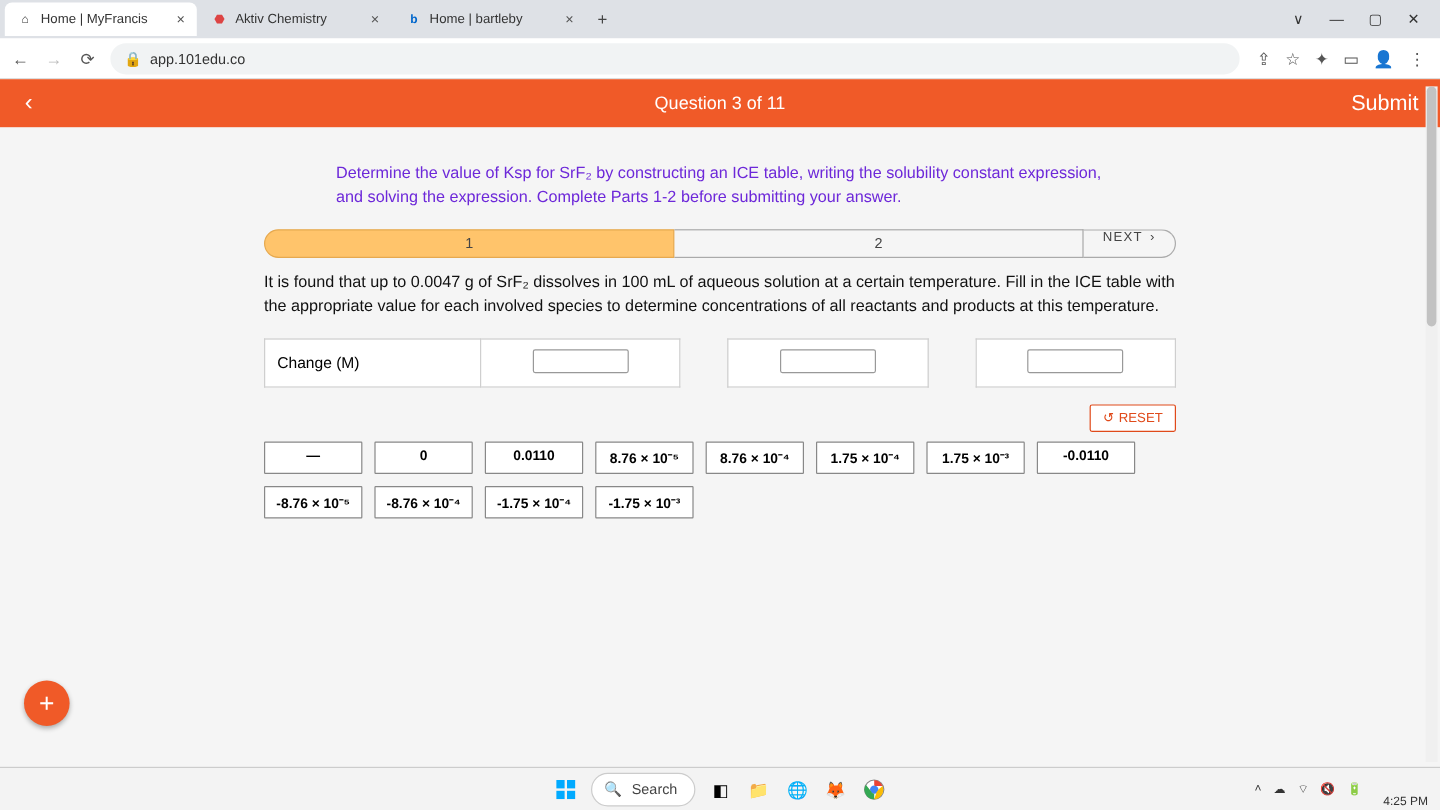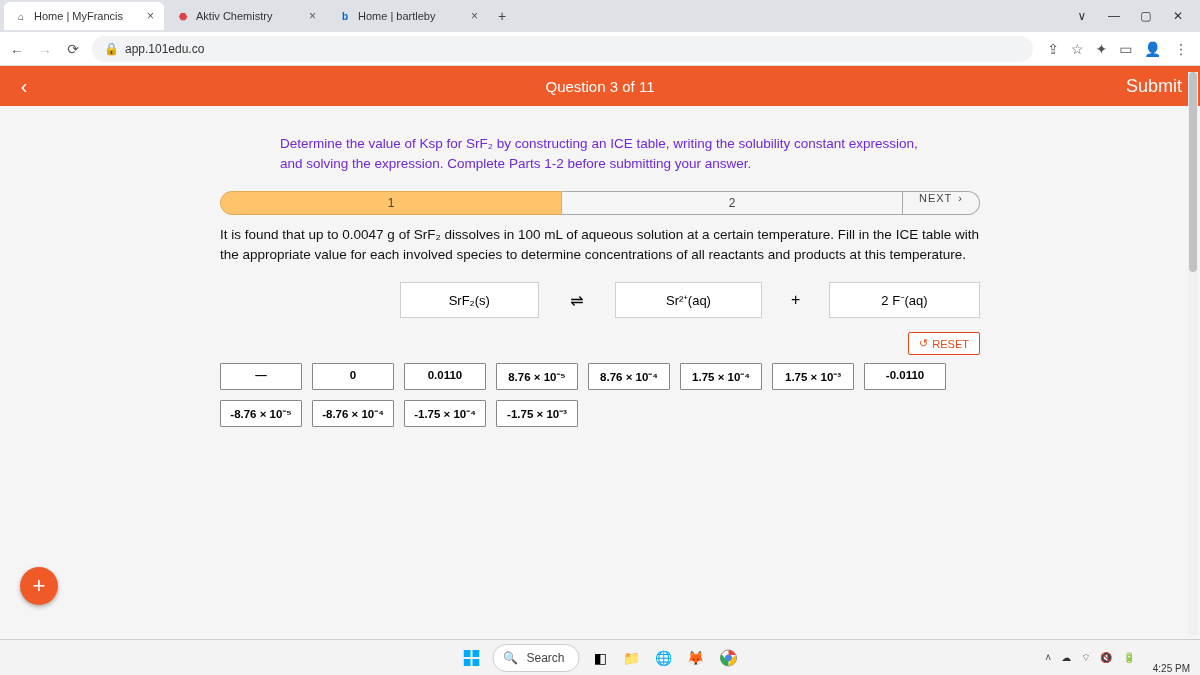--- a/index.html
+++ b/index.html
@@ -131,27 +131,27 @@
     <div class="next-btn">
       <span>NEXT</span>
       <span>›</span>
     </div>
   </div>
 
   <div class="problem-text">It is found that up to 0.0047 g of SrF₂ dissolves in 100 mL of aqueous solution at a certain temperature. Fill in the ICE table with the appropriate value for each involved species to determine concentrations of all reactants and products at this temperature.</div>
 
   <table class="ice-table">
     <tbody>
-        <tr>
-      <th class="rowlabel" style="border:none;background:transparent"></th>
-      <th>SrF₂(s)</th>
-      <th class="head-sep">⇌</th>
-      <th>Sr²⁺(aq)</th>
-      <th class="head-sep">+</th>
-      <th>2 F⁻(aq)</th>
+    <tr>
+      <td class="rowlabel">Change (M)</td>
+      <td><span class="input-cell"></span></td>
+      <td class="sep"></td>
+      <td><span class="input-cell"></span></td>
+      <td class="sep"></td>
+      <td><span class="input-cell"></span></td>
     </tr>
   </tbody>
     </table>
 
   <div class="reset-row">
     <div class="reset-btn">
       <span>↺</span>
       <span>RESET</span>
     </div>
   </div>

